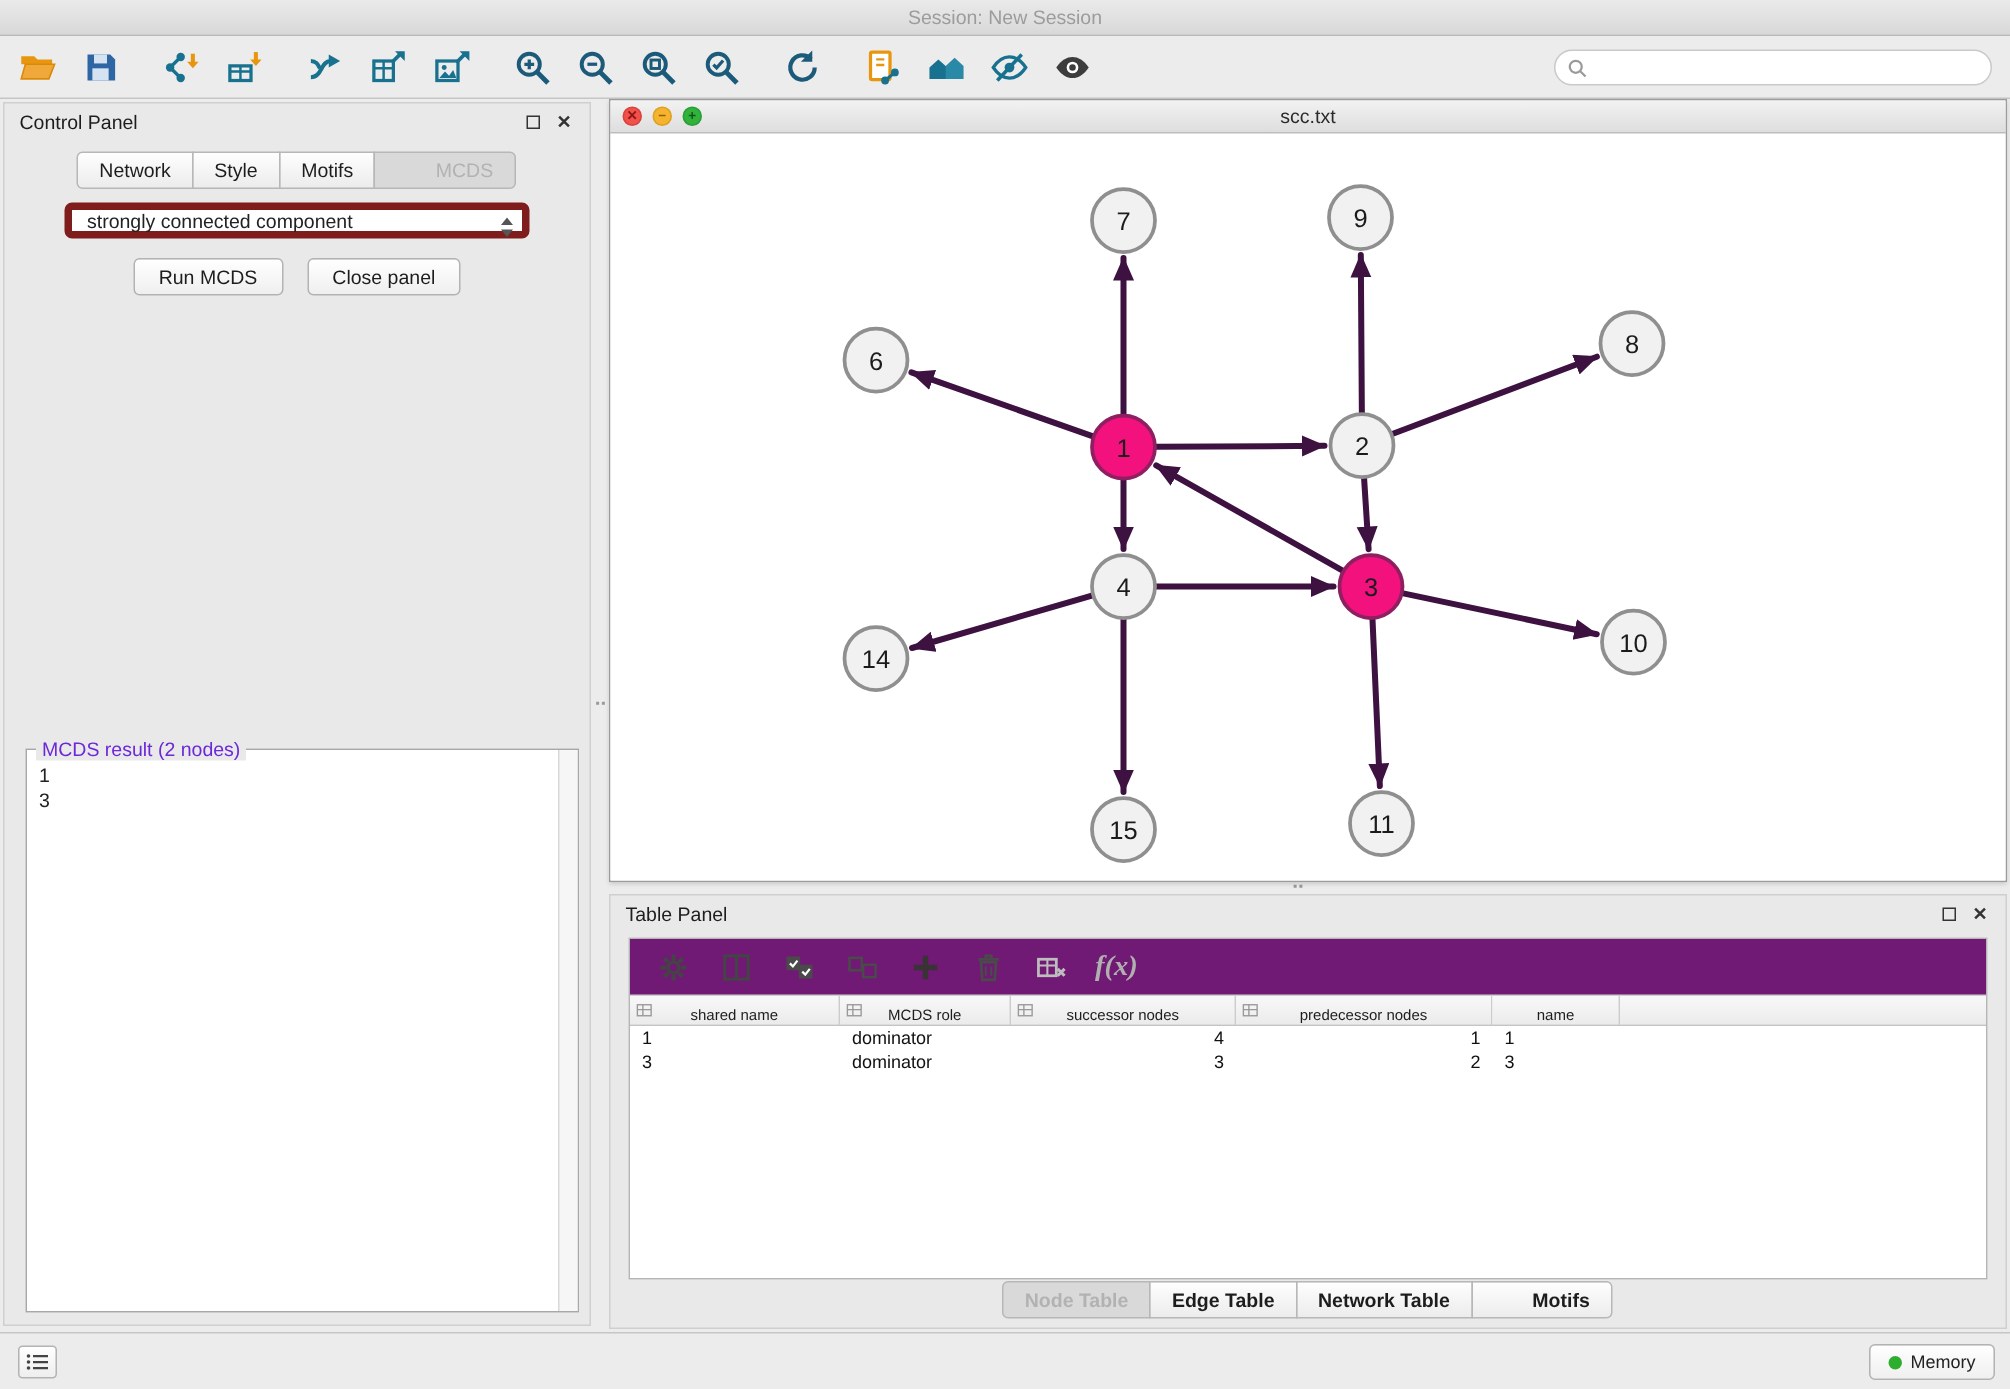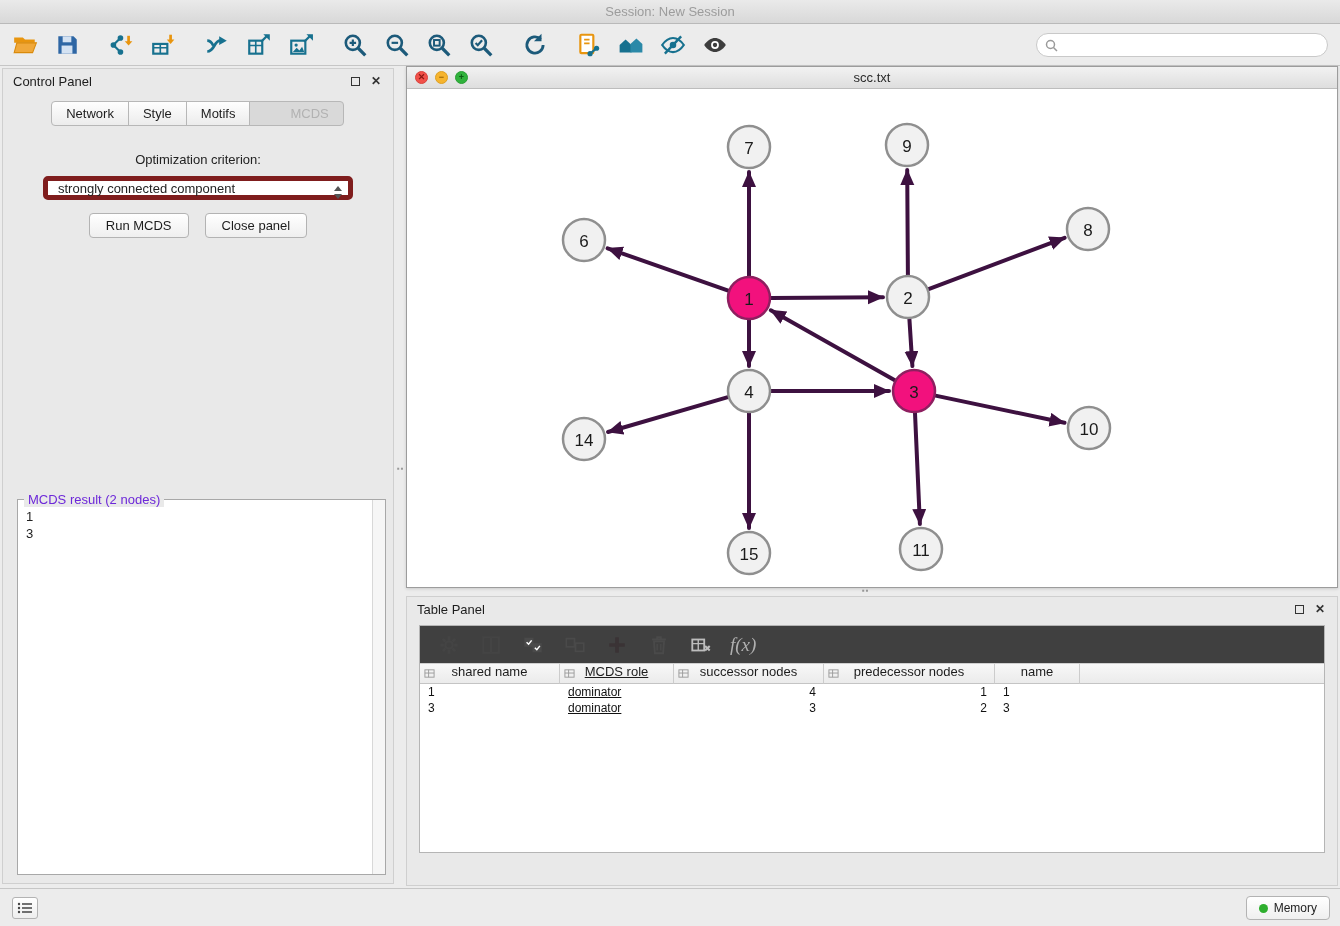--- a/index.html
+++ b/index.html
@@ -138,42 +138,42 @@
   
   .table-panel {
     position: absolute; left: 406px; top: 596px; width: 932px; height: 290px;
     background: #e9e9e9; border: 1px solid #cfcfcf;
   }
   .tp-container {
     position: absolute; left: 12px; top: 28px; right: 12px; height: 228px;
     border: 1px solid #b5b5b5; background: #fff; overflow: hidden;
   }
   .tp-toolbar {
-    height: 38px; background: #404040; border-bottom: 1px solid #cfcfcf;
-    display: flex; align-items: center; padding-left: 16px; gap: 16px;
+    height: 38px; background: #701a75; border-bottom: 1px solid #cfcfcf;
+    display: flex; align-items: center; padding-left: 16px; gap: 16px; font-weight: bold;
   }
   .tp-tool { width: 26px; height: 26px; display: flex; align-items: center; justify-content: center; }
   .tp-tool svg { width: 22px; height: 22px; }
   .fx {
     font-family: "Liberation Serif", serif; font-style: italic;
     font-size: 19px; color: #b0b0b0;
   }
   .tbl-header { display: flex; height: 20px; }
   .th {
-    position: relative; display: flex; align-items: flex-start; justify-content: center;
+    position: relative; display: flex; align-items: flex-end; justify-content: center;
     background: linear-gradient(#f8f8f8, #ebebeb);
     border-right: 1px solid #cccccc; border-bottom: 1px solid #c4c4c4;
-    font-size: 13px; color: #1d1d1d; cursor: default;
+    font-size: 10px; color: #1d1d1d; cursor: default;
   }
   .th .sort-ico { position: absolute; left: 4px; top: 4px; }
   .tbl-body { background: #fff; }
   .tr { display: flex; height: 16px; }
   .td { font-size: 12px; color: #111; padding: 1px 8px 0 8px; overflow: hidden; white-space: nowrap; }
   .al { text-align: left; } .ar { text-align: right; }
-  .c0 { width: 140px; } .c1 { width: 114px; text-decoration: underline; } .c2 { width: 150px; }
+  .c0 { width: 140px; } .c1 { width: 114px; } .c2 { width: 150px; }
   .c3 { width: 171px; } .c4 { width: 85px; } .cF { flex: 1; border-right: none; }
   .tp-tabs { position: absolute; left: 0; right: 0; bottom: 6px; display: flex; justify-content: center; }
   .tp-tabs .seg-tab { font-weight: bold; }
   .tp-tabs .seg-tab.active { color: #b2b2b2; }
 
   
   .statusbar {
     position: absolute; left: 0; top: 888px; width: 1340px; height: 38px;
     background: #ececec; border-top: 1px solid #c6c6c6;
   }
@@ -342,21 +342,20 @@
       </span>
   </div>
 
   <div class="seg-tabs">
     <span class="seg-tab">Network</span>
     <span class="seg-tab">Style</span>
     <span class="seg-tab">Motifs</span>
     <span class="seg-tab active">MCDS</span>
   </div>
 
-  <div class="opt-label">Optimization criterion:</div>
 
   <div class="dropdown">
     <span>strongly connected component</span>
     <span class="stepper">
         <i class="up"></i>
         <i class="down"></i>
       </span>
   </div>
 
   <div class="btn-row">
@@ -576,20 +575,26 @@
       <div class="tr">
         <div class="td c0 al">3</div>
         <div class="td c1 al">dominator</div>
         <div class="td c2 ar">3</div>
         <div class="td c3 ar">2</div>
         <div class="td c4 al">3</div>
       </div>
     </div>
   </div>
 
+  <div class="tp-tabs">
+    <span class="seg-tab active">Node Table</span>
+    <span class="seg-tab">Edge Table</span>
+    <span class="seg-tab">Network Table</span>
+    <span class="seg-tab">Motifs</span>
+  </div>
 </div>
 
 <div class="statusbar">
   <div class="menu-btn">
     <svg width="16" height="12" viewBox="0 0 16 12">
       <circle cx="2" cy="2" r="1.2" fill="#444"></circle>
         <path d="M5 2h10" stroke="#444" stroke-width="1.5"></path>
       <circle cx="2" cy="6" r="1.2" fill="#444"></circle>
         <path d="M5 6h10" stroke="#444" stroke-width="1.5"></path>
       <circle cx="2" cy="10" r="1.2" fill="#444"></circle>

